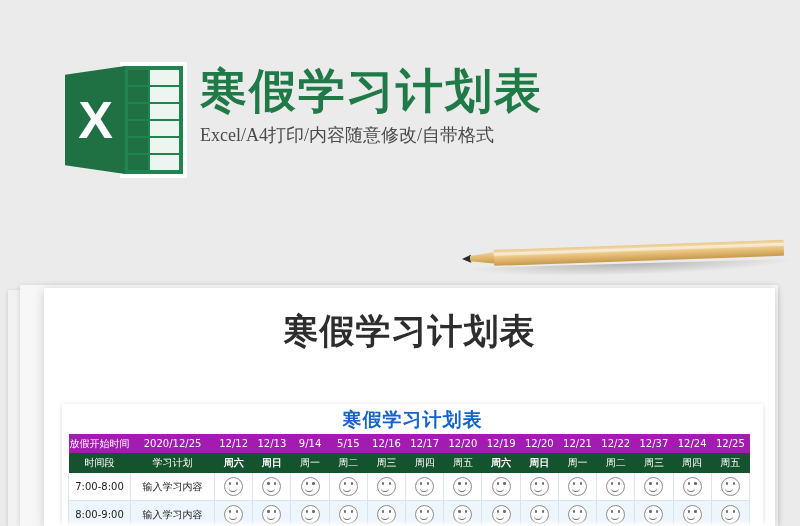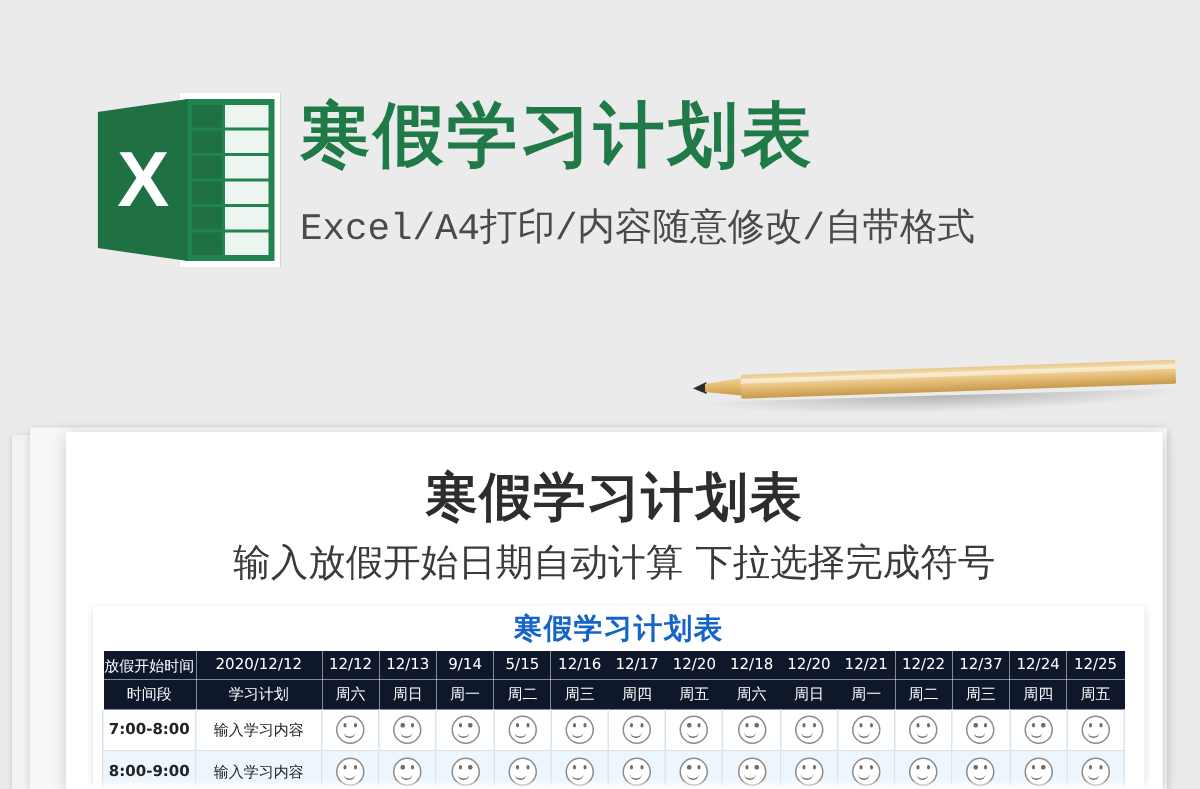--- a/index.html
+++ b/index.html
@@ -47,23 +47,23 @@
     background:rgba(0,0,0,.10);
   }
 
   #banner-text{position:absolute;left:200px;top:64px;width:580px;}
   #banner-title{
     font-size:47px;font-weight:bold;color:#1f7a47;line-height:1.16;
     letter-spacing:2px;white-space:nowrap;
     font-family:"DejaVu Sans","Liberation Sans",sans-serif;
   }
   #banner-sub{
-    margin-top:15px;font-size:25px;color:#4a4a4a;white-space:nowrap;
+    margin-top:4px;font-size:18px;color:#4a4a4a;white-space:nowrap;
     letter-spacing:0px;
-    font-family:Liberation Mono, monospace;
+    font-family:Liberation Serif, serif;
   }
 
   
   #pencil{
     position:absolute;left:462px;top:251px;width:322px;height:16px;
     transform:rotate(-2.0deg);transform-origin:left center;
   }
   .p-tip{
     position:absolute;left:0;top:4px;width:0;height:0;
     border-top:4px solid transparent;border-bottom:4px solid transparent;
@@ -128,34 +128,34 @@
   table.grid{
     border-collapse:collapse;table-layout:fixed;width:682px;
     margin:0 0 0 6px;
   }
   table.grid td{
     padding:0;text-align:center;vertical-align:middle;
     font-size:10px;color:#ffffff;
     font-family:"DejaVu Sans","Liberation Sans",sans-serif;
     white-space:nowrap;overflow:hidden;
   }
-  tr.hdr td{background:#0f172a;height:19px;}
-  tr.hdr2 td{background:#0f172a;height:20px;}
-  td.wk{background:#69b5f2;}
+  tr.hdr td{background:#a21caf;height:19px;}
+  tr.hdr2 td{background:#14532d;height:20px;}
+  td.wk{background:#69b5f2;font-weight:bold;}
   td.lbl-a{width:62px;font-size:9px;}
   td.lbl-b{width:84px;font-size:9px;}
   td.daycol{width:38.2px;font-size:9.5px;}
 
   tr.data td{
     background:#ffffff;height:27px;color:#222222;
     border:1px solid #d8e4ef;border-top:none;
   }
   tr.data.alt td{background:#eef6fd;}
   td.time{
-    font-size:11px;font-weight:bold;text-align:left;padding-left:9px;
+    font-size:11px;font-weight:normal;text-align:left;padding-left:9px;
     font-family:"Liberation Sans",sans-serif;
   }
   td.plan{
     font-size:11px;text-align:left;padding-left:8px;font-weight:normal;
     font-family:"DejaVu Sans","Liberation Sans",sans-serif;
   }
   .smiley{
     display:inline-block;width:17px;height:17px;border-radius:50%;
     border:1.3px solid #8c8c8c;position:relative;background:#fff;
     vertical-align:middle;
@@ -214,37 +214,36 @@
   <div class="p-wood"></div>
   <div class="p-body"></div>
   <div class="p-shine"></div>
 </div>
 
 <div id="sheet-back2"></div>
 <div id="sheet-back1"></div>
 
 <div id="sheet">
   <div id="sheet-title">寒假学习计划表</div>
-  <div id="sheet-sub">输入放假开始日期自动计算 下拉选择完成符号</div>
 
   <div id="ss">
     <div id="ss-title">寒假学习计划表</div>
     <table class="grid">
       <tbody>
         <tr class="hdr" id="row-dates">
           <td class="lbl-a">放假开始时间</td>
-          <td class="lbl-b">2020/12/12</td>
+          <td class="lbl-b">2020/12/25</td>
         <td class="daycol">12/12</td>
             <td class="daycol">12/13</td>
             <td class="daycol">9/14</td>
             <td class="daycol">5/15</td>
             <td class="daycol">12/16</td>
             <td class="daycol">12/17</td>
             <td class="daycol">12/20</td>
-            <td class="daycol">12/18</td>
+            <td class="daycol">12/19</td>
             <td class="daycol">12/20</td>
             <td class="daycol">12/21</td>
             <td class="daycol">12/22</td>
             <td class="daycol">12/37</td>
             <td class="daycol">12/24</td>
             <td class="daycol">12/25</td>
           </tr>
         <tr class="hdr2" id="row-weekdays">
           <td class="lbl-a">时间段</td>
           <td class="lbl-b">学习计划</td>

